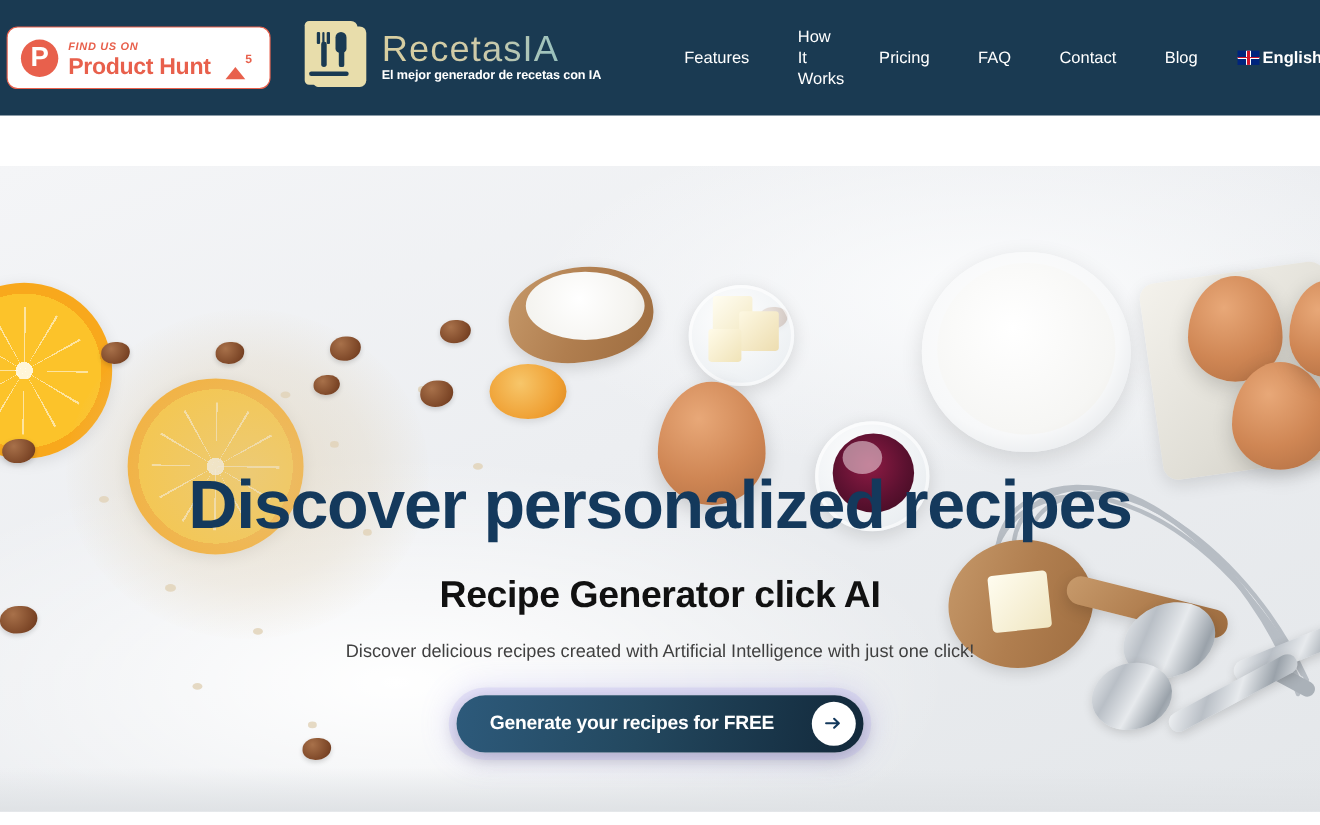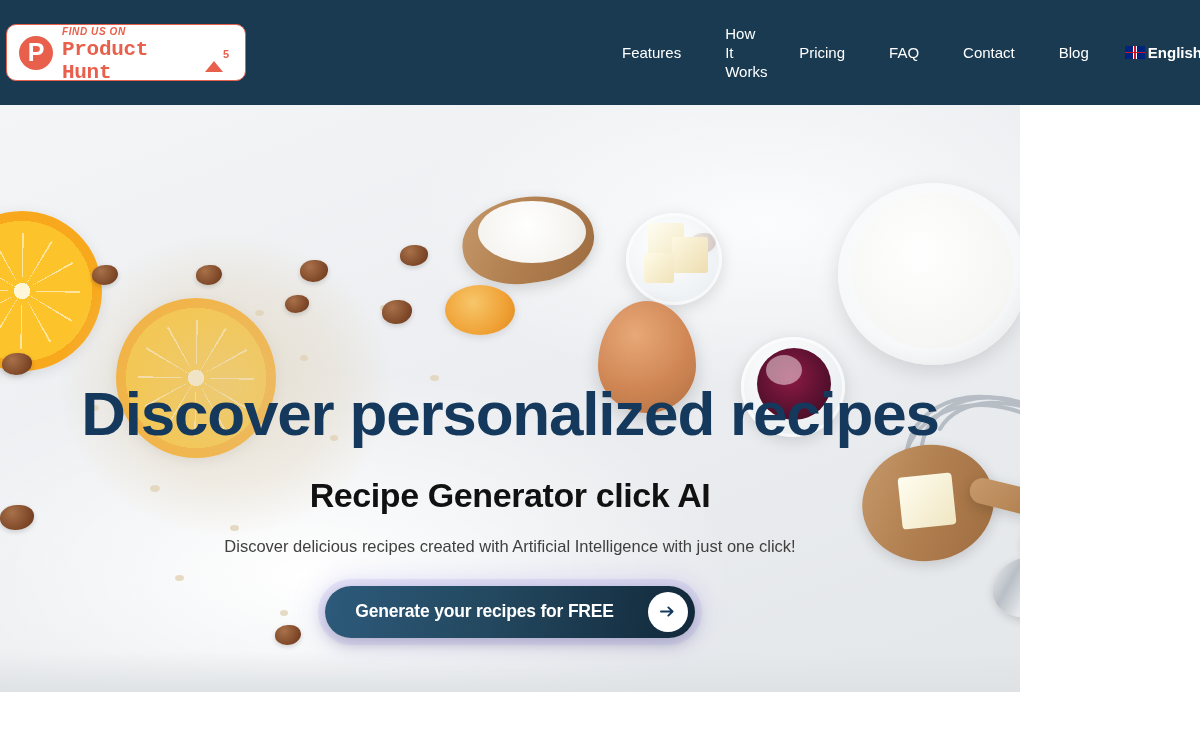--- a/index.html
+++ b/index.html
@@ -35,21 +35,21 @@
     color:#ffffff; font-size:25px; font-weight:bold;
     line-height:1; font-family:"Liberation Sans", sans-serif;
   }
   .ph-text{ margin-left:9px; flex:1 1 auto; }
   .ph-find{
     color:#e8604c; font-size:10px; font-weight:bold;
     letter-spacing:.6px; line-height:1.2;font-style:italic;
   }
   .ph-name{
     color:#e8604c; font-size:21px; font-weight:bold;
-    line-height:1.05; letter-spacing:-.3px;font-family:Liberation Mono, monospace;
+    line-height:1.05; letter-spacing:-.3px;
   }
   .ph-vote{
     flex:0 0 30px; text-align:center; padding-right:2px;
   }
   .ph-tri{
     width:0;height:0; margin:0 auto 3px;
     border-left:9px solid transparent;
     border-right:9px solid transparent;
     border-bottom:11px solid #e8604c;
   }
@@ -143,22 +143,22 @@
   }
   .flag::after{
     content:""; position:absolute; left:0; top:0; right:0; bottom:0;
     background:
       linear-gradient(to bottom, transparent 46%, #cf142b 46%, #cf142b 54%, transparent 54%),
       linear-gradient(to right, transparent 43%, #cf142b 43%, #cf142b 57%, transparent 57%);
   }
 
   
   .hero{
-    position:relative; width:1020px; height:587px;
-    background:#eceef0; overflow:hidden;
+    position:relative; width:1200px; height:587px;
+    background:#eceef0; overflow:hidden;margin-top:46px;
   }
   .photo{ position:absolute; inset:0; }
   .surface{
     position:absolute; inset:0;
     background:
       radial-gradient(ellipse 60% 50% at 30% 80%, #ffffff 0%, rgba(255,255,255,0) 70%),
       radial-gradient(ellipse 50% 40% at 75% 20%, #fbfcfd 0%, rgba(251,252,253,0) 70%),
       linear-gradient(160deg,#f4f5f7 0%,#eceef1 45%,#e4e7ea 100%);
   }
   .it{ position:absolute; }
@@ -254,20 +254,41 @@
     <span class="ph-text">
       <span class="ph-find">FIND US ON</span>
       <div class="ph-name">Product Hunt</div>
     </span>
     <span class="ph-vote">
       <span class="ph-tri"></span>
       <span class="ph-count">5</span>
     </span>
   </a>
 
+  <a class="brand">
+    <span class="brand-icon">
+      <span class="back-page"></span>
+      <span class="front-page"></span>
+      <span class="spine"></span>
+      <span class="fork">
+          <i></i>
+          <i></i>
+          <i></i>
+          <u></u>
+        </span>
+      <span class="knife">
+          <b></b>
+          <u></u>
+        </span>
+    </span>
+    <span class="brand-words">
+      <div class="brand-name">RecetasIA</div>
+      <div class="brand-tag">El mejor generador de recetas con IA</div>
+    </span>
+  </a>
 
   <nav class="nav">
     <a class="nav-item single">Features</a>
     <a class="nav-item">How It Works</a>
     <a class="nav-item single">Pricing</a>
     <a class="nav-item single">FAQ</a>
     <a class="nav-item single">Contact</a>
     <a class="nav-item single">Blog</a>
     <span class="lang">
       <span class="flag"></span>

